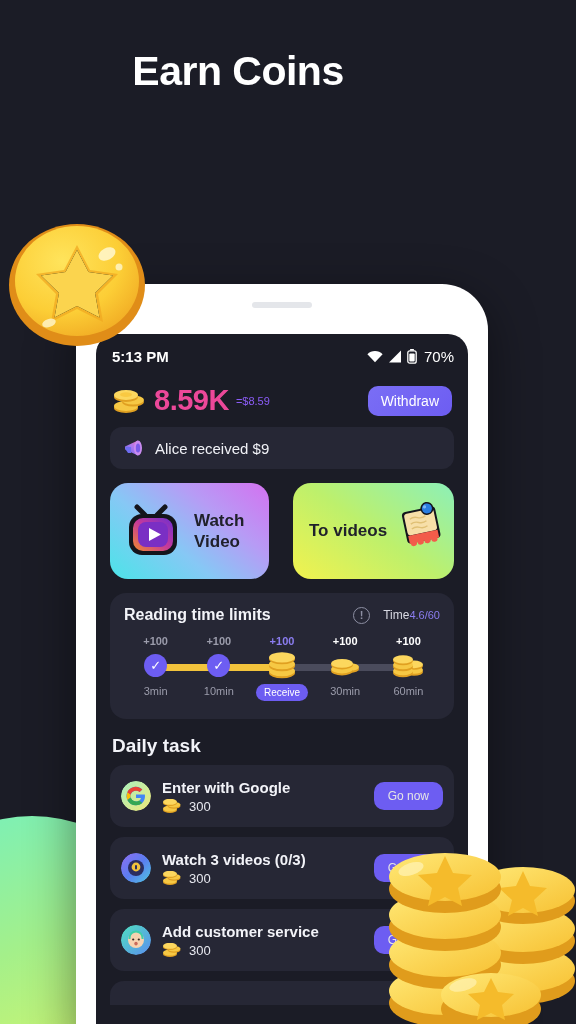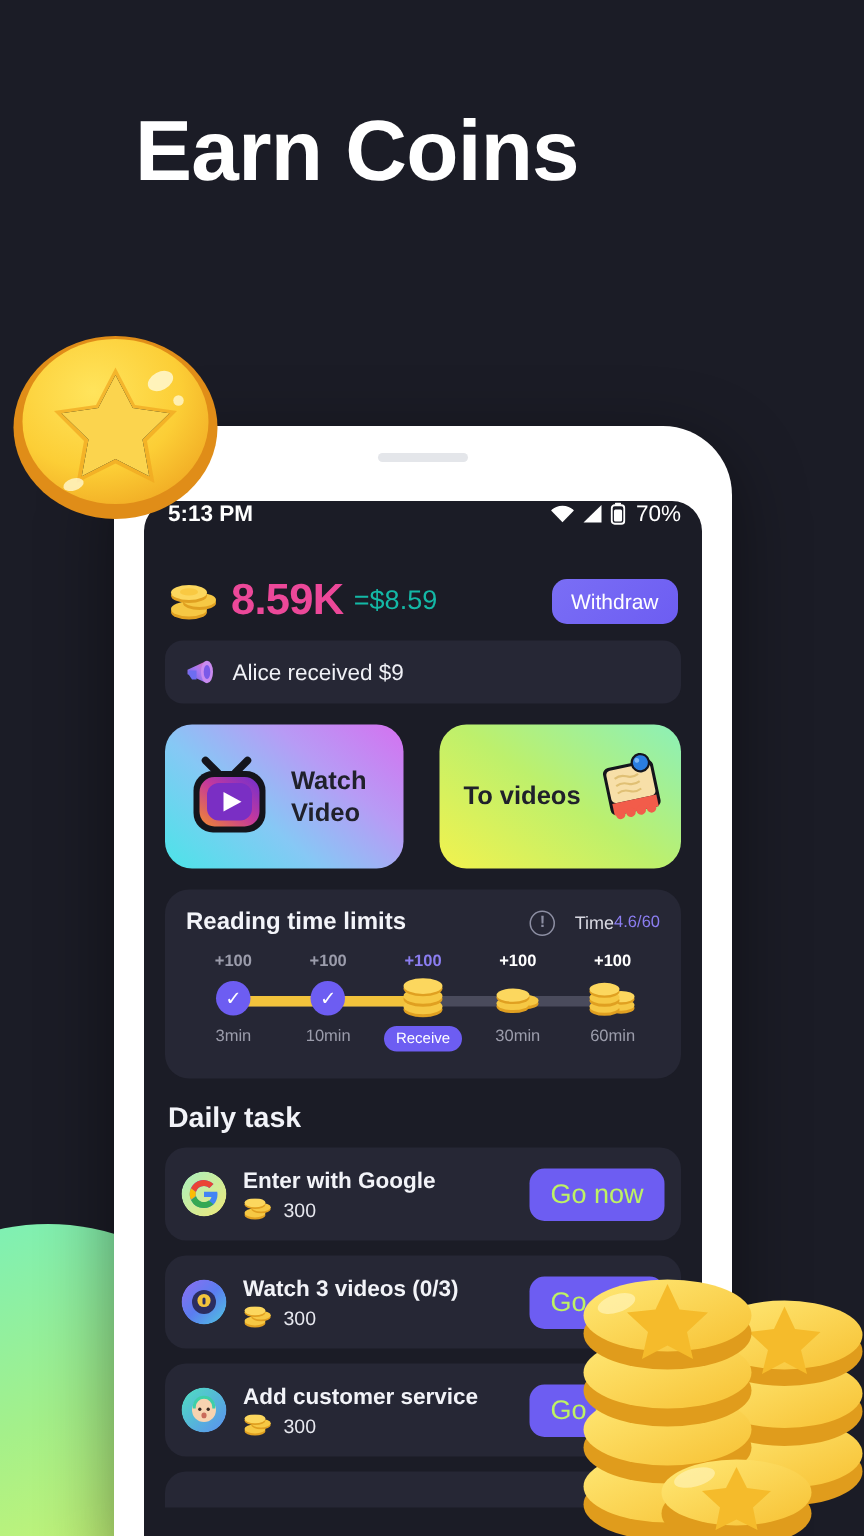--- a/index.html
+++ b/index.html
@@ -6,23 +6,23 @@
   html,body{ width:576px; height:1024px; }
   body{
     font-family:"Liberation Sans", sans-serif;
     background:#1b1c26;
     position:relative;
     overflow:hidden;
   }
 
   
   .page-title{
-    position:absolute; top:68px; left:0; width:476px;
+    position:absolute; top:48px; left:0; width:476px;
     text-align:center;
-    font-size:57px; font-weight:bold; color:#ffffff;
+    font-size:41px; font-weight:bold; color:#ffffff;
     letter-spacing:-0.5px;
   }
 
   
   .blob{
     position:absolute; left:-118px; top:816px;
     width:300px; height:300px; border-radius:50%;
     background:linear-gradient(160deg,#73f0c0 0%,#a4f08a 45%,#e9f75f 100%);
     filter:blur(0.4px);
   }
@@ -43,35 +43,35 @@
   .screen{
     position:absolute; left:20px; top:50px;
     width:372px; height:710px;
     border-radius:20px 20px 0 0;
     background:#1b1c26;
     overflow:hidden;
   }
 
   
   .statusbar{
-    height:44px; display:flex; align-items:flex-start;
+    height:44px; display:flex; align-items:center;
     justify-content:space-between;
     padding:0 14px 0 16px;
   }
   .status-time{ color:#fff; font-size:15px; font-weight:bold; }
   .status-right{ display:flex; align-items:center; gap:5px; }
   .status-pct{ color:#fff; font-size:15px; font-weight:normal; margin-left:2px;}
 
   
   .balance-row{
     display:flex; align-items:center; padding:6px 16px 10px 16px;
   }
   .coin-stack-sm{ width:34px; height:26px; position:relative; margin-right:8px; }
   .bal-amount{ font-size:29px; font-weight:bold; color:#ec4899; letter-spacing:-.5px;}
-  .bal-usd{ font-size:18px; color:#14b8a6; margin-left:7px; font-weight:500;}
+  .bal-usd{ font-size:11px; color:#8b5cf6; margin-left:7px; font-weight:500;}
   .withdraw-btn{
     margin-left:auto;
     background:linear-gradient(135deg,#7a6ef5,#6d5df2);
     color:#fff; font-size:14px; font-weight:500;
     padding:7px 13px; border-radius:10px; border:none;
     cursor:pointer;
   }
 
   
   .announce{
@@ -141,22 +141,22 @@
   .task-row{
     background:#262735; border-radius:14px; height:62px;
     display:flex; align-items:center; padding:0 11px; position:relative;
   }
   .task-ico{ width:30px;height:30px;border-radius:50%; flex:0 0 30px;}
   .task-mid{ margin-left:11px; }
   .task-name{ color:#f2f3f8; font-size:15px; font-weight:700;}
   .task-rew{ display:flex; align-items:center; gap:7px; margin-top:3px;}
   .task-amt{ color:#e7e8ef; font-size:13px;}
   .go-btn{
-    margin-left:auto; background:#6d5df2; color:#bef264;
-    font-size:18px; padding:7px 14px; border-radius:10px;
+    margin-left:auto; background:#6d5df2; color:#e5e5e5;
+    font-size:12px; padding:7px 14px; border-radius:10px;
     border:none; cursor:pointer; white-space:nowrap;
   }
   .task-row.partial{ height:24px; border-radius:14px 14px 0 0;}
 
   
   .big-coin{ position:absolute; left:6px; top:219px; width:142px; height:128px;}
   .coin-pile{ position:absolute; left:383px; top:833px; width:193px; height:191px;}
 </style>
 </head>
 <body>

